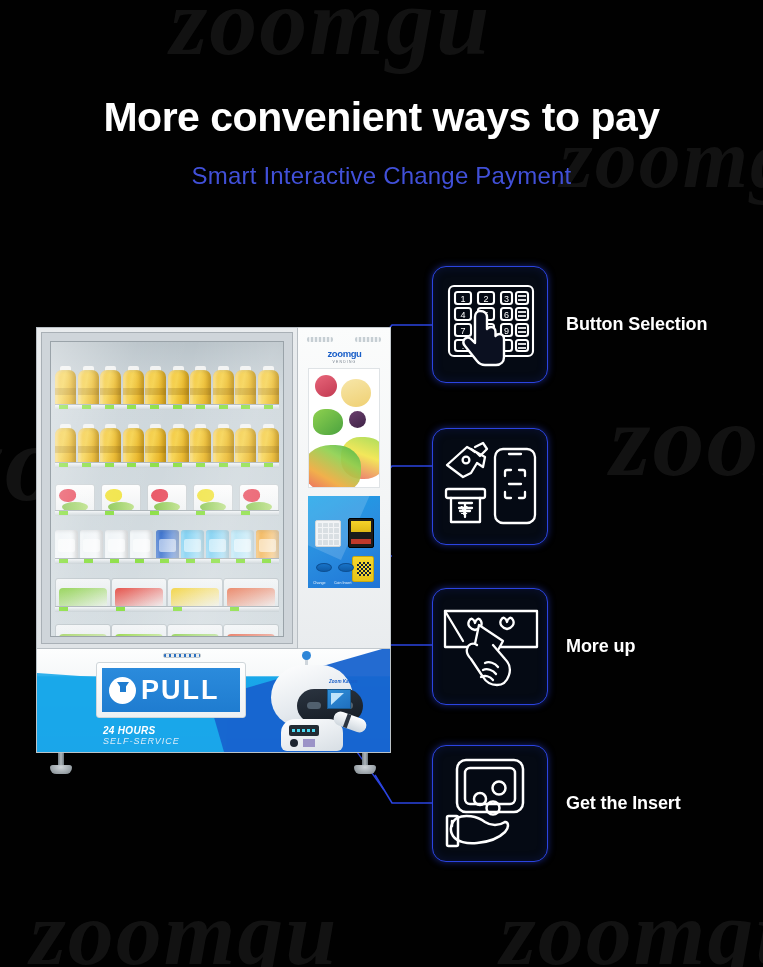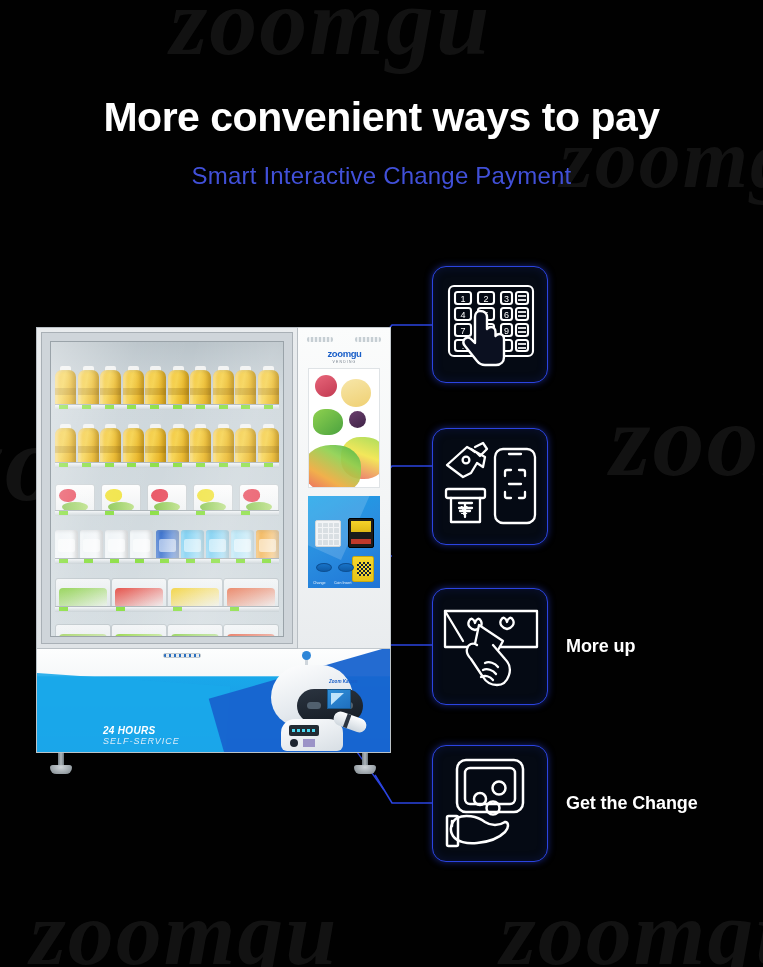--- a/index.html
+++ b/index.html
@@ -632,20 +632,26 @@
         <div class="port-lbl" style="left:26px;">Coin Insert</div>
       </div>
     </div>
 
     <div id="base">
       <div class="diag2"></div>
       <div class="diag"></div>
 
       <div id="speaker"></div>
 
+      <div id="pull-door">
+        <div id="pull-inner">
+          <div id="pull-arrow"></div>
+          <div id="pull-text">PULL</div>
+        </div>
+      </div>
 
       <div id="hours">
         <span>24 HOURS</span>
         <span class="s">SELF-SERVICE</span>
       </div>
 
       <div id="robot">
         <div class="ant"></div>
         <div class="head">
           <div class="visor">
@@ -715,20 +721,21 @@
           <rect x="85" y="44" width="8" height="2"></rect>
             <rect x="85" y="48" width="8" height="2"></rect>
           <rect x="85" y="60" width="8" height="2"></rect>
             <rect x="85" y="64" width="8" height="2"></rect>
           <rect x="85" y="76" width="8" height="2"></rect>
             <rect x="85" y="80" width="8" height="2"></rect>
         </g>
         <path d="M47,44 C44,44 42,46.5 42,50 L42,76 L38,72 C35.5,69.5 31.5,70.5 30.5,74 C30,76 30.5,77.5 32,79 L44,94 C46,96.5 49,98 52,98 L63,98 C68,98 71,94.5 71,90 L71,72 C71,69 69,67 66.5,67 C65,67 63.5,67.8 62.5,69 L62.5,65 C62.5,62 60.5,60 58,60 C56.5,60 55,60.8 54,62 L54,50 C54,46.5 51.5,44 47,44 Z" fill="#0b1020" stroke="#ffffff" stroke-width="2.4" stroke-linejoin="round" stroke-linecap="round"></path>
       </svg>
     </div>
+    <div class="flabel">Button Selection</div>
   </div>
 
   <div class="feature" style="top:428px;">
     <div class="fbox">
       <svg width="116" height="117" viewBox="0 0 116 117">
         <g fill="none" stroke="#ffffff" stroke-width="2.3" stroke-linejoin="round" stroke-linecap="round">
 
           <path d="M14,36 L34,18 L52,28 L50,38 L44,34 L38,44 L30,48 Z"></path>
           <path d="M42,18 L50,14 L54,20 L48,26"></path>
           <circle cx="33" cy="31" r="3.4"></circle>
@@ -785,16 +792,16 @@
           <circle cx="47" cy="53" r="6"></circle>
           <circle cx="60" cy="62" r="6.5"></circle>
 
           <path d="M24,72 C32,68 44,70 52,76 C58,80 66,80 72,76"></path>
           <path d="M24,72 C18,76 16,84 20,90 C24,96 34,98 44,97 C56,96 66,92 72,86 C76,82 76,76 72,76"></path>
           <rect x="14" y="70" width="11" height="30" rx="1.5"></rect>
           <path d="M19,75 L19,80"></path>
         </g>
       </svg>
     </div>
-    <div class="flabel">Get the Change</div>
+    <div class="flabel">Get the Insert</div>
   </div>
 
 </div>
 
 </body></html>

